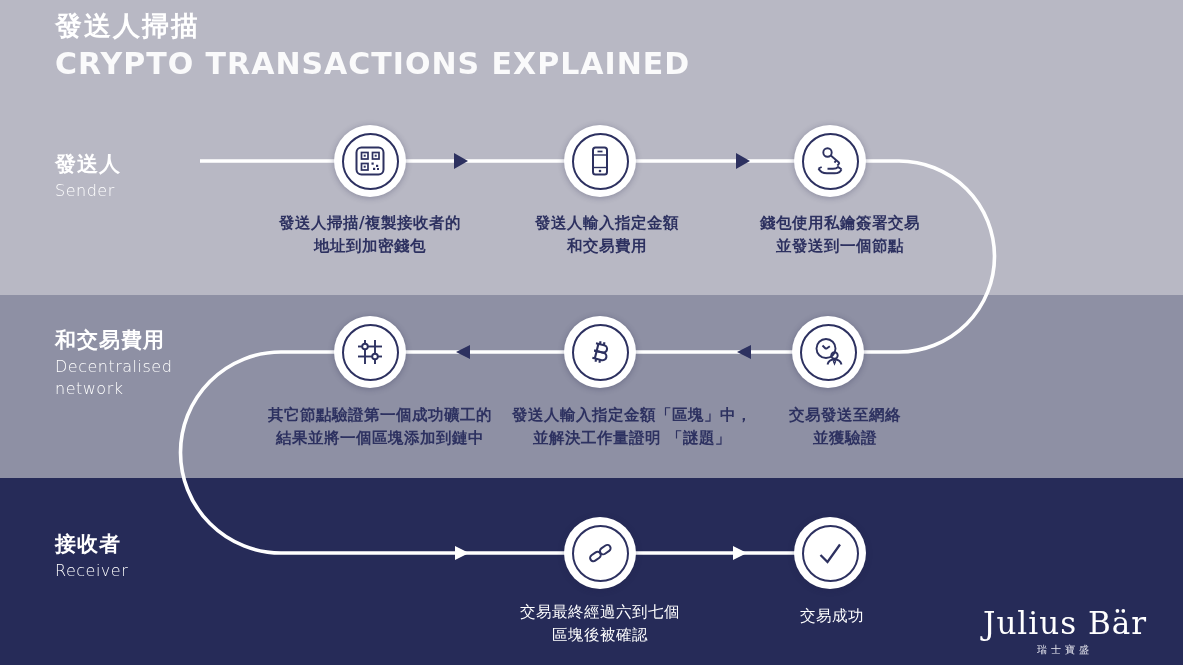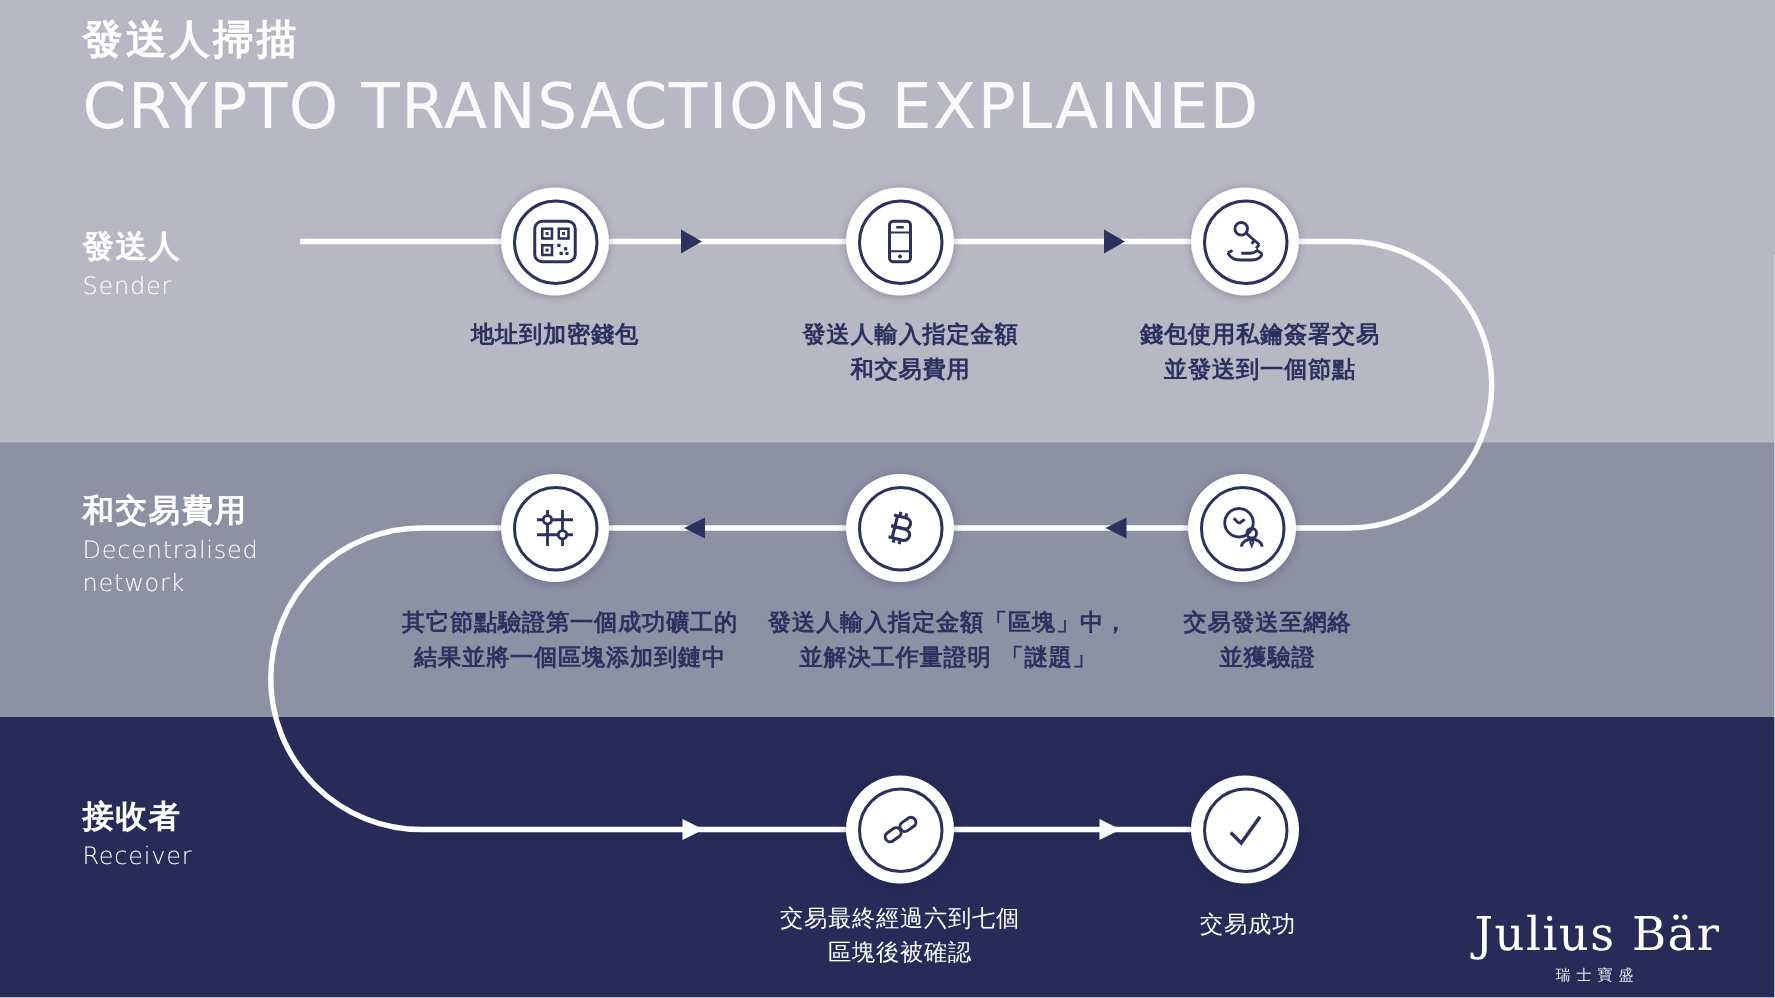--- a/index.html
+++ b/index.html
@@ -10,21 +10,21 @@
   }
   .band { position:absolute; left:0; width:100%; }
   .band-top    { top:0;   height:295px; background:#b8b8c4; }
   .band-middle { top:295px; height:183px; background:#8e90a4; }
   .band-bottom { top:478px; height:187px; background:#262b58; }
 
   .flow-svg { position:absolute; left:0; top:0; width:1183px; height:665px; }
 
   .title { position:absolute; left:55px; top:8px; }
   .title-zh { font-size:27px; font-weight:bold; color:#ffffff; letter-spacing:2px; }
-  .title-en { font-size:42px; font-weight:400; color:rgba(255,255,255,0.93); letter-spacing:1px; margin-top:2px; }
+  .title-en { font-size:30px; font-weight:700; color:rgba(255,255,255,0.93); letter-spacing:1px; margin-top:2px; }
 
   .row-label { position:absolute; left:55px; color:#ffffff; }
   .row-label .zh { font-size:21px; font-weight:bold; letter-spacing:1px; }
   .row-label .en { font-size:16px; font-weight:200; letter-spacing:0.5px; margin-top:3px; }
   .rl-1 { top:150px; }
   .rl-2 { top:326px; }
   .rl-3 { top:530px; }
 
   .node {
     position:absolute; width:72px; height:72px; border-radius:50%;
@@ -203,20 +203,21 @@
 
   <div class="node n8">
     <div class="ring">
       <svg class="icon" width="36" height="36" viewBox="0 0 36 36" fill="none" stroke="#2d3160" stroke-width="2.3">
         <path d="M8.5 20 L15.5 27 L28 9.5"></path>
       </svg>
     </div>
   </div>
 
   <div class="caption c1">
+    <div>發送人掃描/複製接收者的</div>
     <div>地址到加密錢包</div>
   </div>
   <div class="caption c2">
     <div>發送人輸入指定金額</div>
     <div>和交易費用</div>
   </div>
   <div class="caption c3">
     <div>錢包使用私鑰簽署交易</div>
     <div>並發送到一個節點</div>
   </div>

